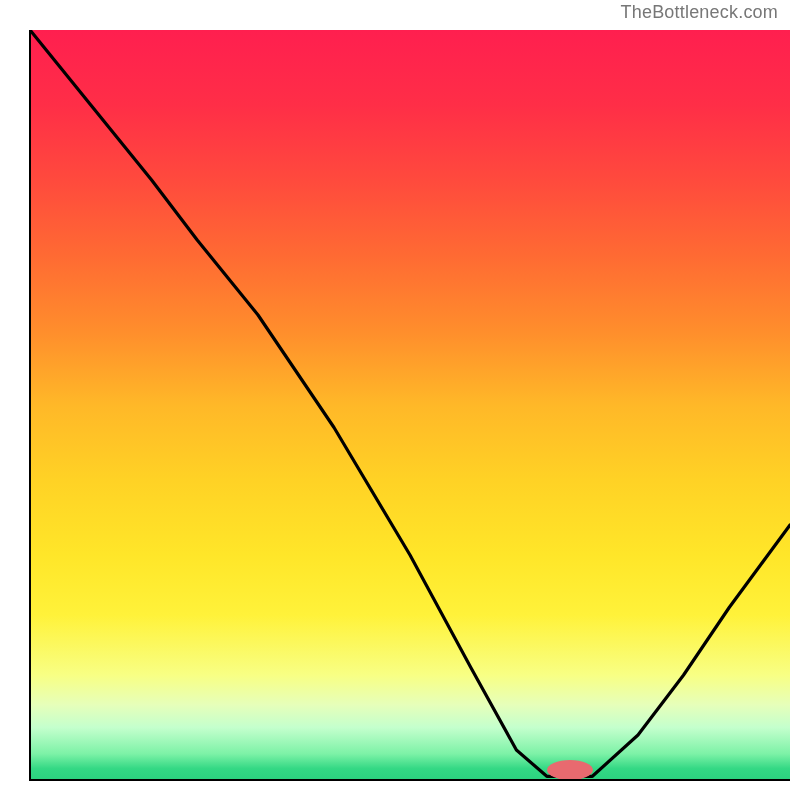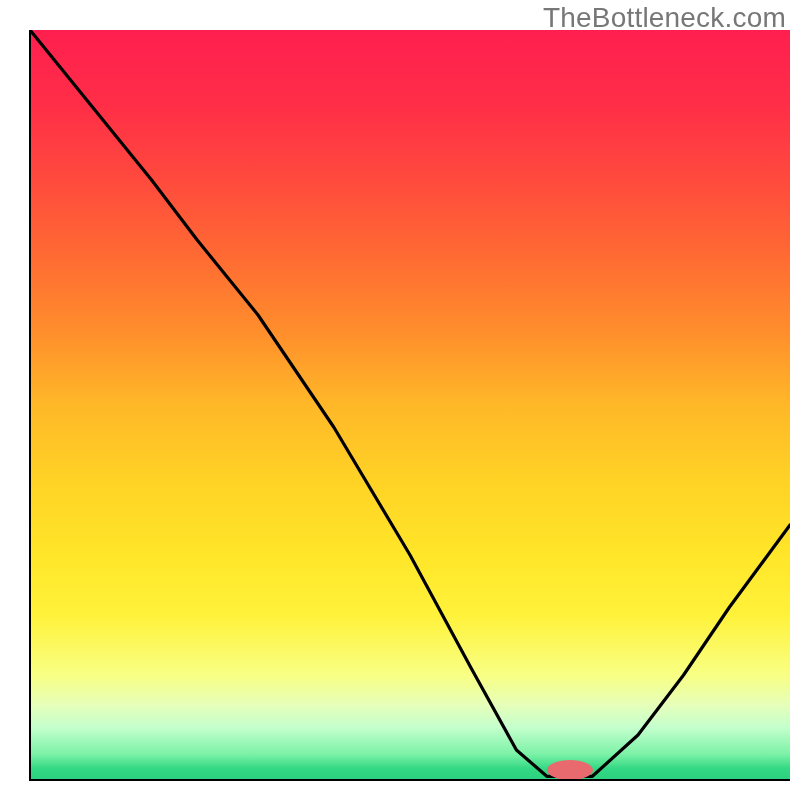--- a/index.html
+++ b/index.html
@@ -12,23 +12,23 @@
     overflow: hidden;
   }
   .stage {
     position: relative;
     width: 800px;
     height: 800px;
   }
   .watermark {
     position: absolute;
     top: 2px;
-    right: 14px;
+    right: 22px;
     color: #777777;
-    font-size: 28px;
+    font-size: 18px;
     font-weight: 500;
     letter-spacing: 0.2px;
     z-index: 10;
     user-select: none;
   }
   svg {
     position: absolute;
     top: 0;
     left: 0;
   }

